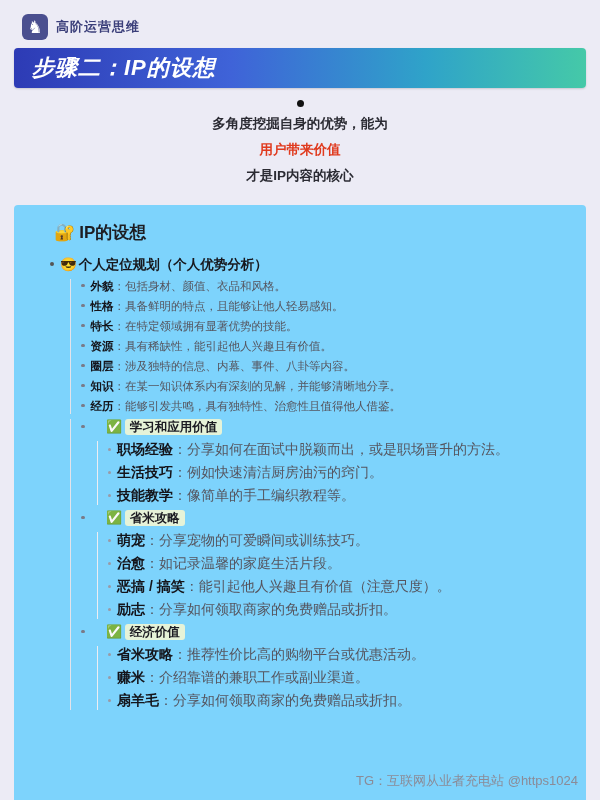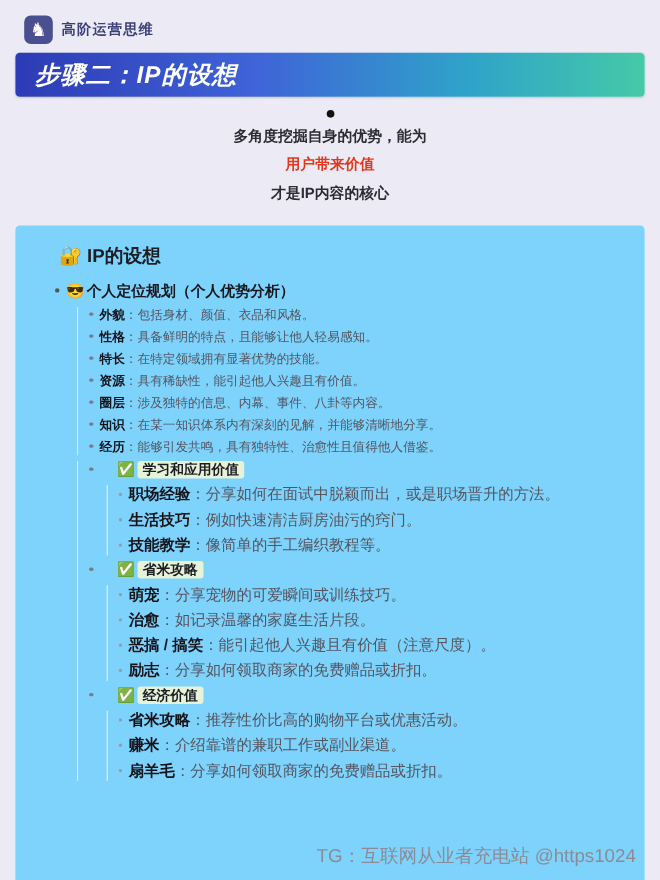--- a/index.html
+++ b/index.html
@@ -175,21 +175,21 @@
   }
 
   
   .footer {
     position: absolute;
     left: 0;
     right: 0;
     bottom: 10px;
     text-align: right;
     padding-right: 22px;
-    font-size: 17px;
+    font-size: 13px;
     color: #8b8b97;
   }
 </style>
 </head>
 <body>
 
 <div class="header">
   <div class="chess-badge">
     <span>♞</span>
   </div>

